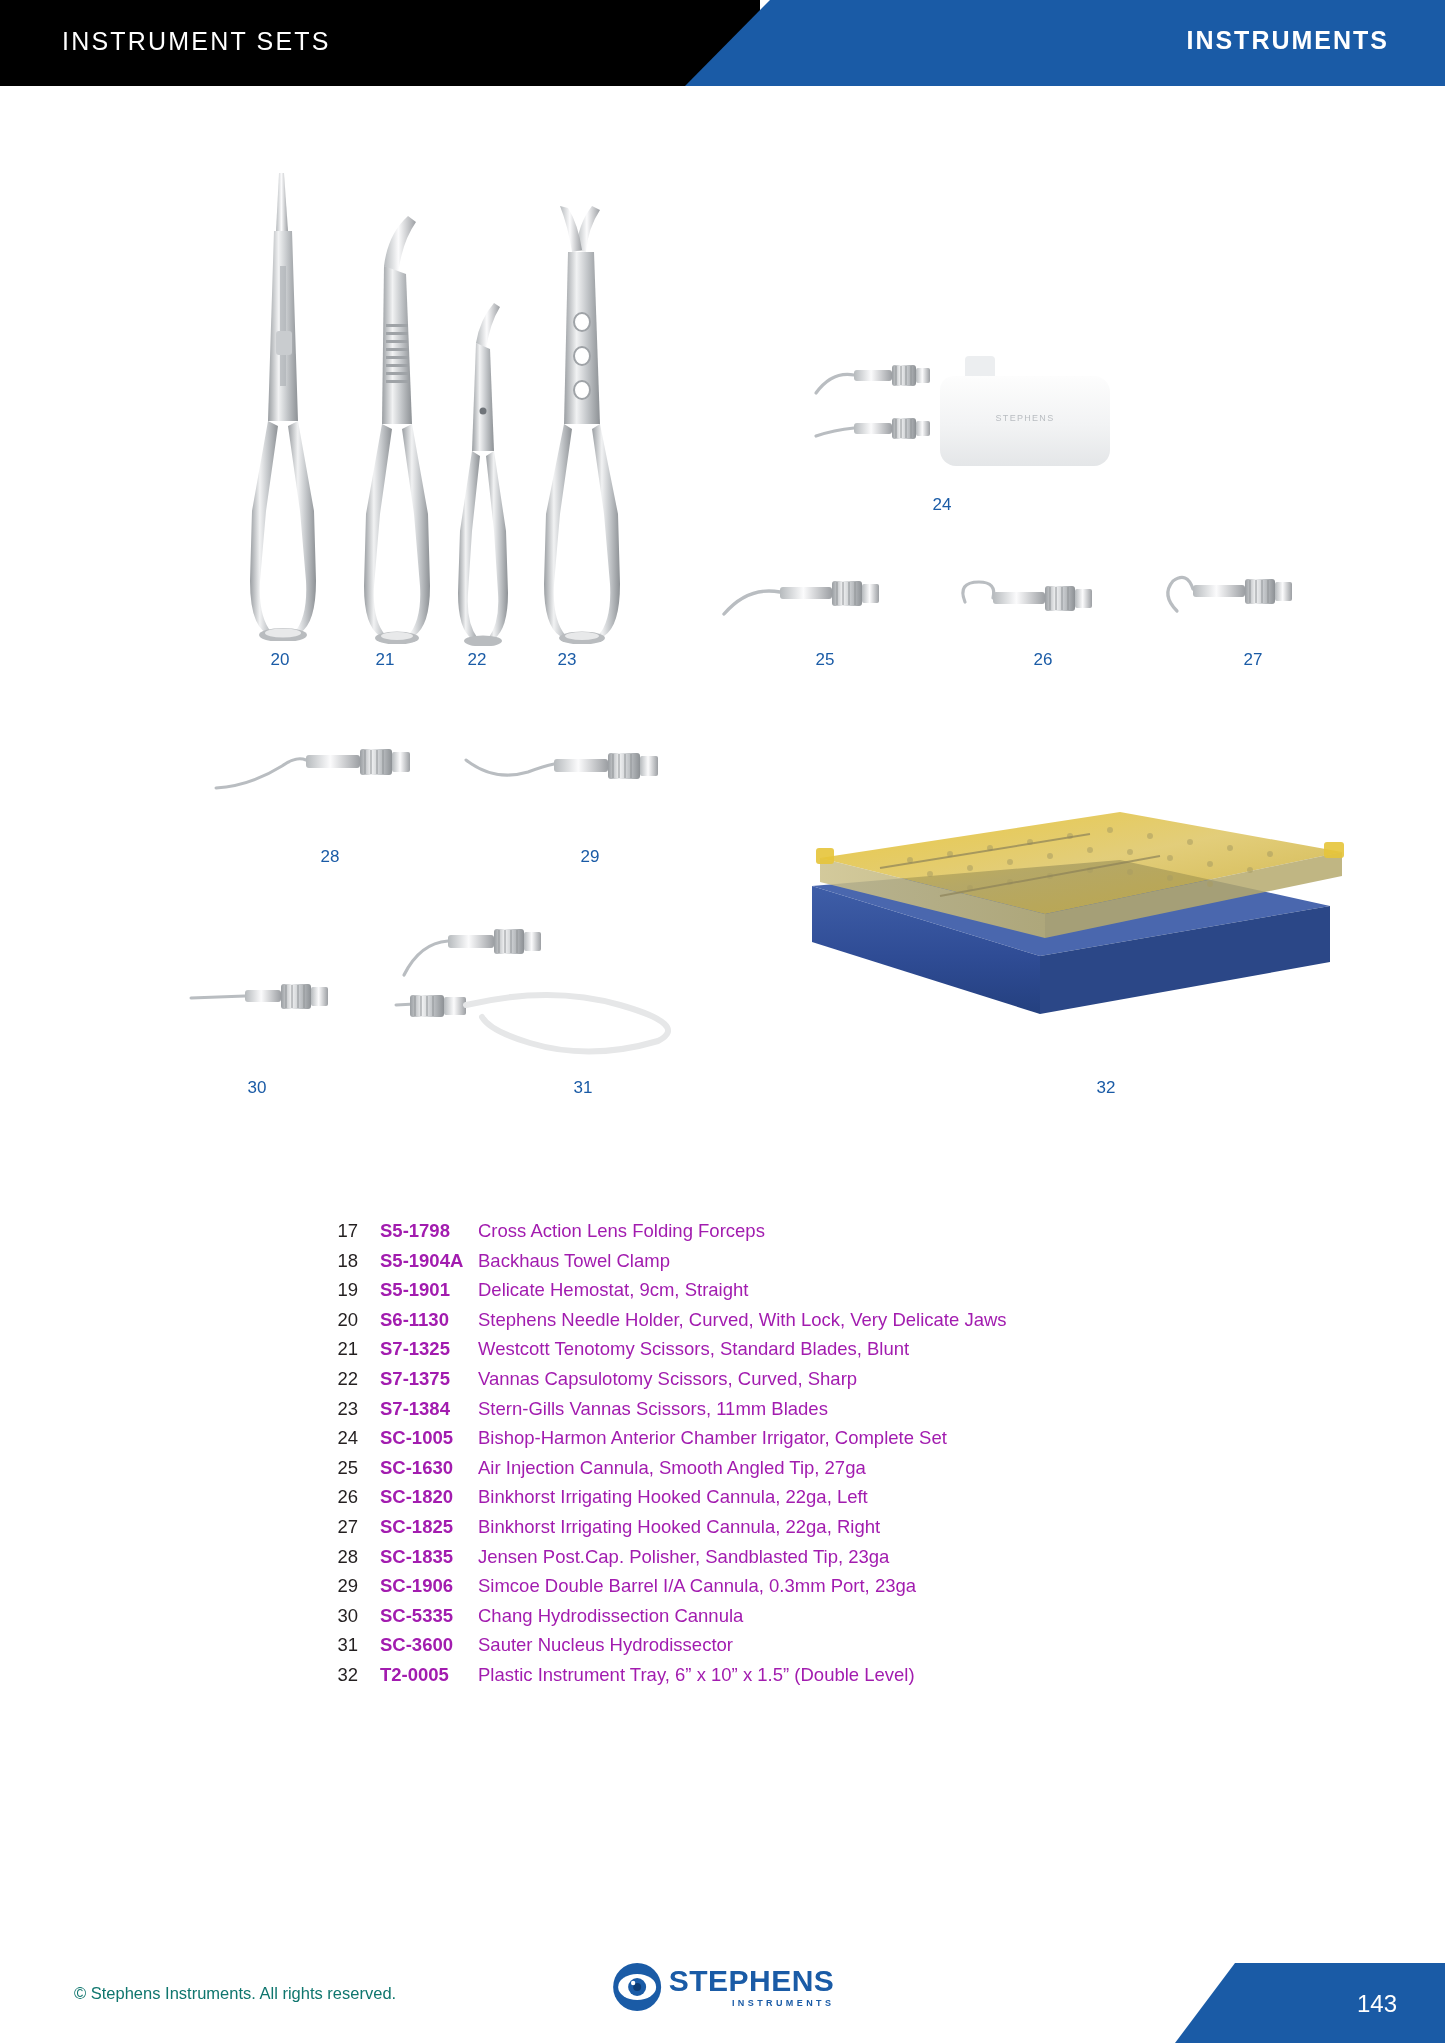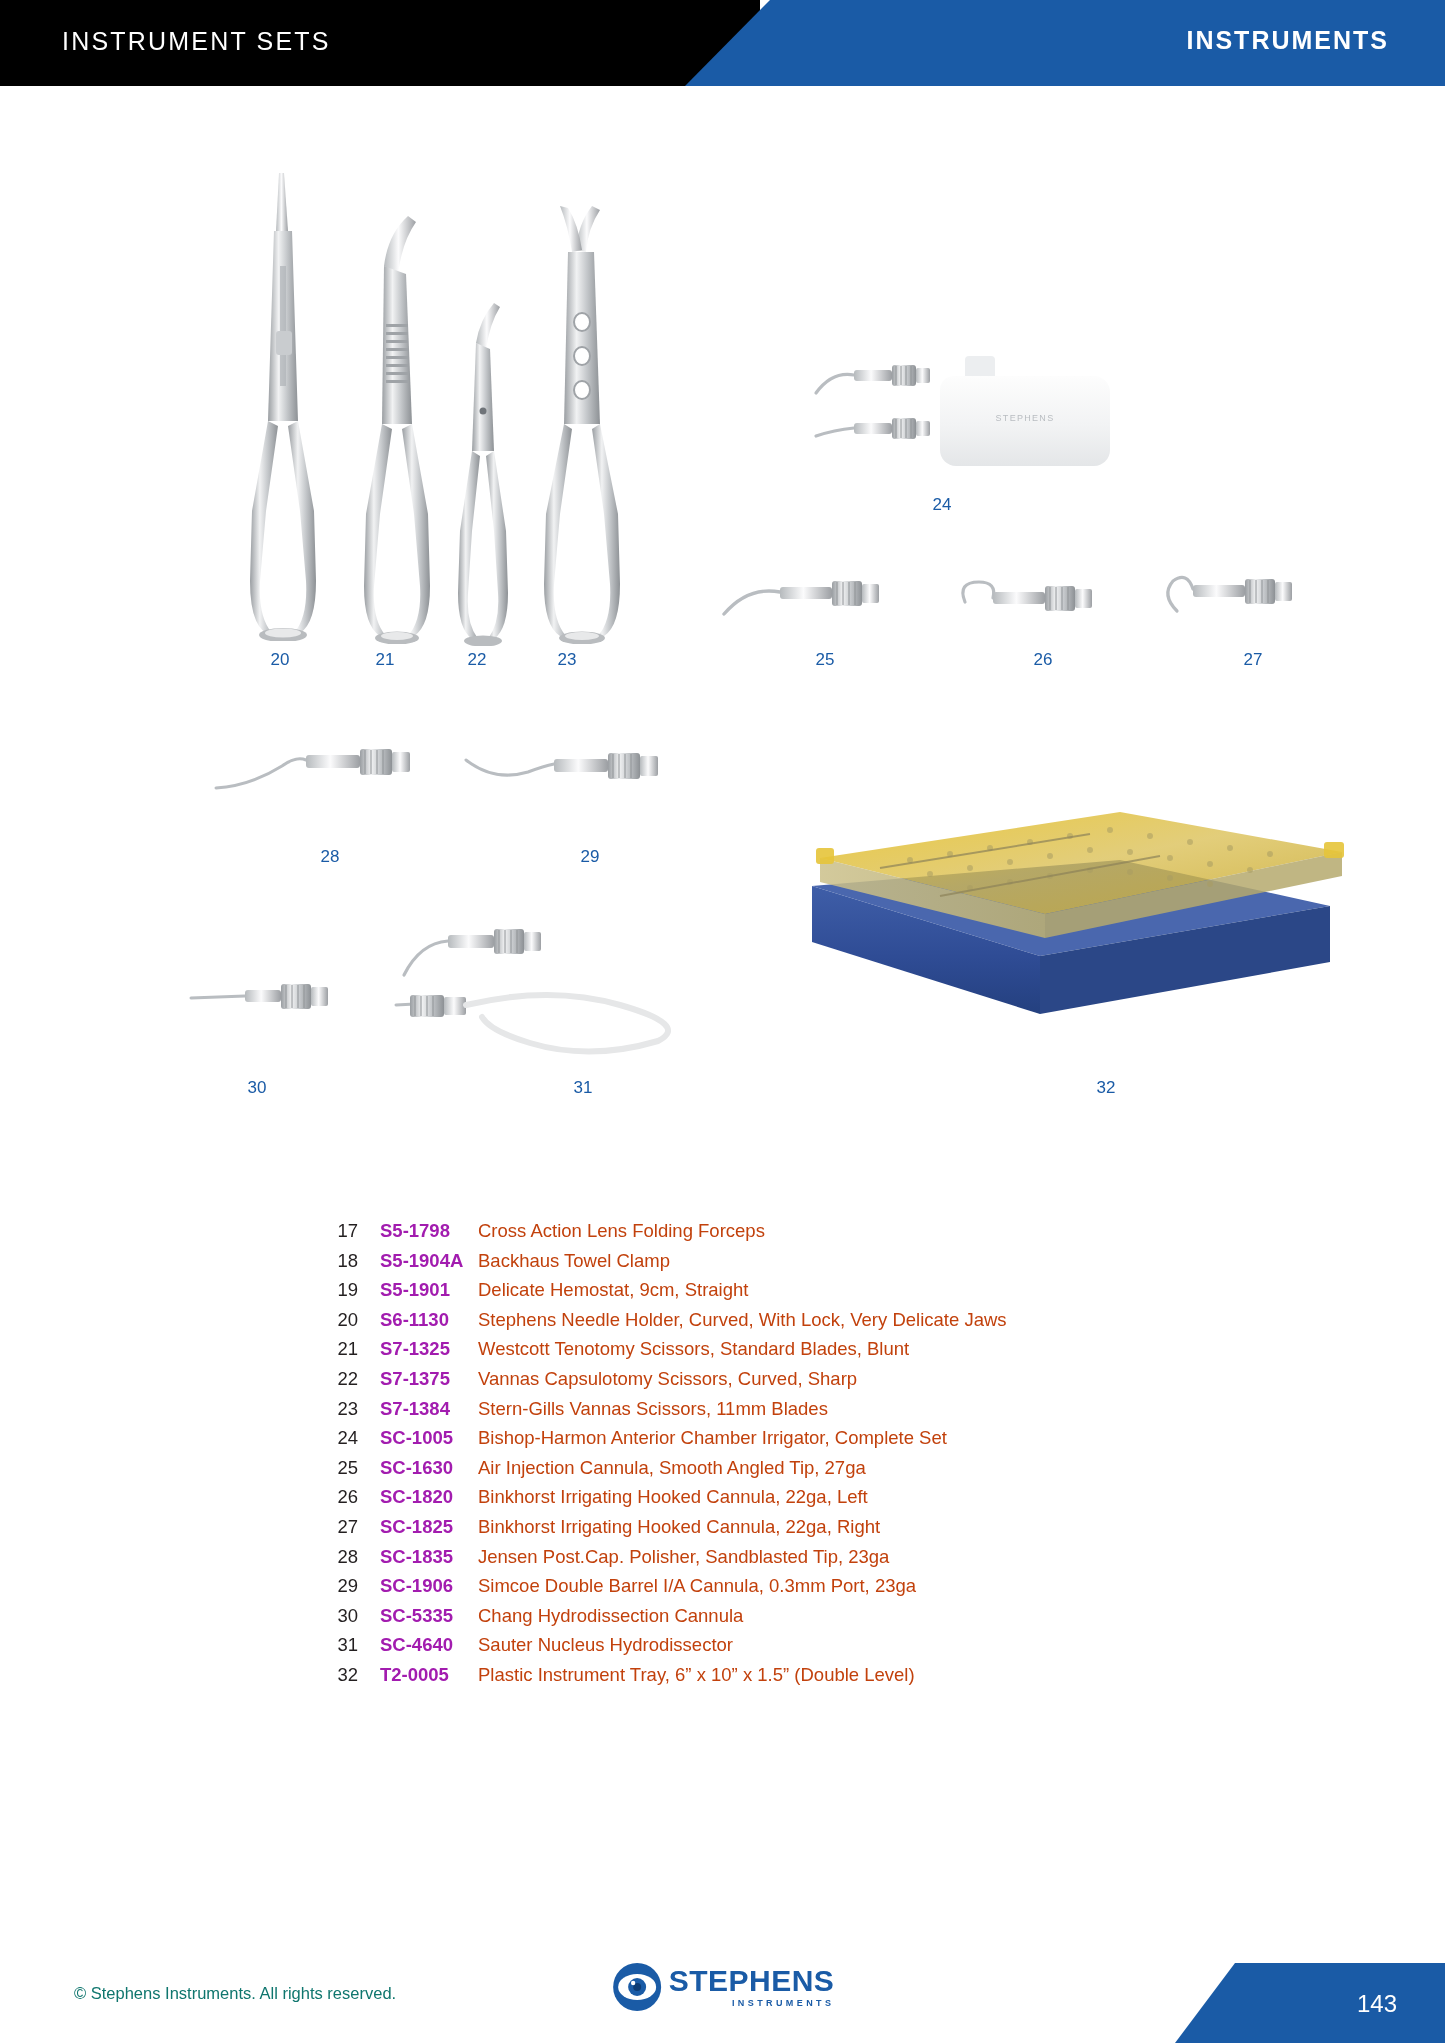--- a/index.html
+++ b/index.html
@@ -98,21 +98,21 @@
     color: #231f20;
     font-weight: 400;
   }
   .part-code {
     width: 120px;
     padding-left: 22px;
     color: #a21caf;
     font-weight: 700;
   }
   .part-desc {
-    color: #c2410c;
+    color: #a21caf;
     font-weight: 400;
   }
 
   
   .footer {
     position: absolute;
     bottom: 0; left: 0;
     width: 1445px;
     height: 110px;
   }
@@ -529,21 +529,21 @@
     <span class="part-code">SC-1906</span>
     <span class="part-desc">Simcoe Double Barrel I/A Cannula, 0.3mm Port, 23ga</span>
   </div>
   <div class="part-row">
     <span class="part-num">30</span>
     <span class="part-code">SC-5335</span>
     <span class="part-desc">Chang Hydrodissection Cannula</span>
   </div>
   <div class="part-row">
     <span class="part-num">31</span>
-    <span class="part-code">SC-4640</span>
+    <span class="part-code">SC-3600</span>
     <span class="part-desc">Sauter Nucleus Hydrodissector</span>
   </div>
   <div class="part-row">
     <span class="part-num">32</span>
     <span class="part-code">T2-0005</span>
     <span class="part-desc">Plastic Instrument Tray, 6” x 10” x 1.5” (Double Level)</span>
   </div>
 </div>
 
 <div class="footer">

